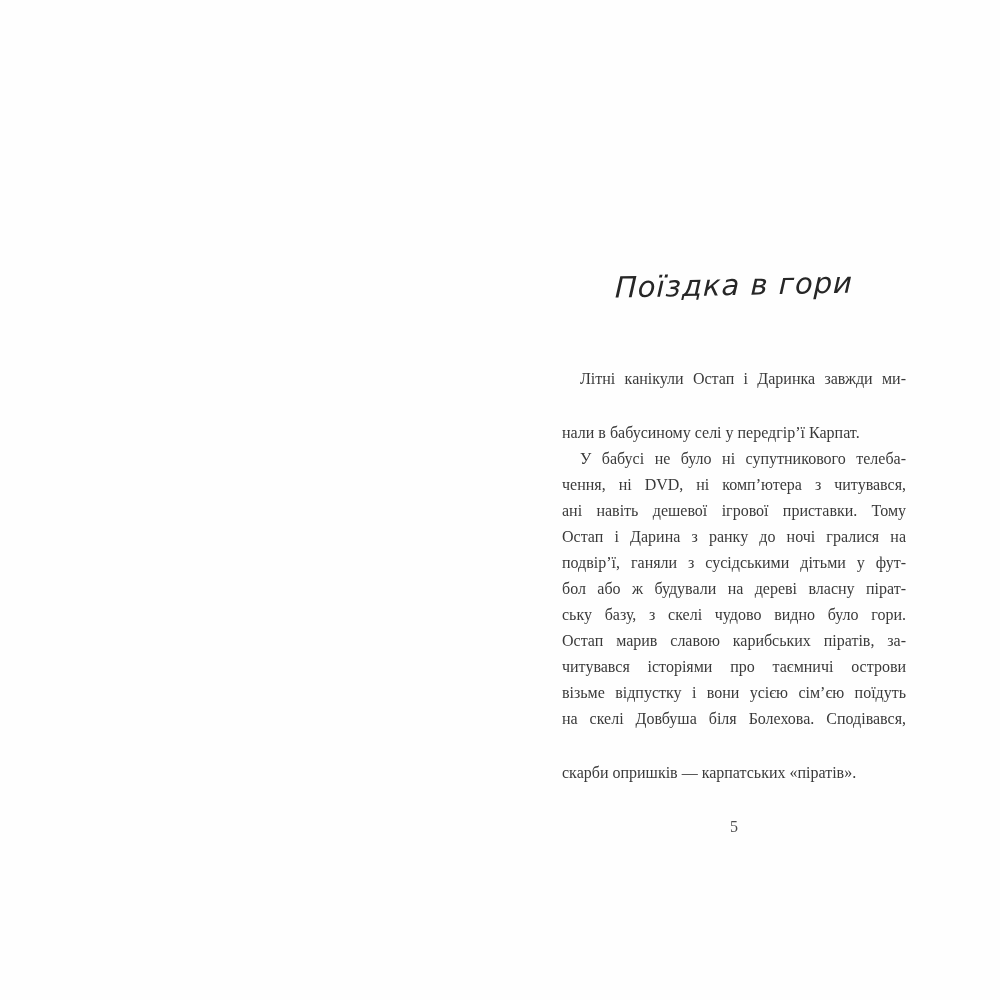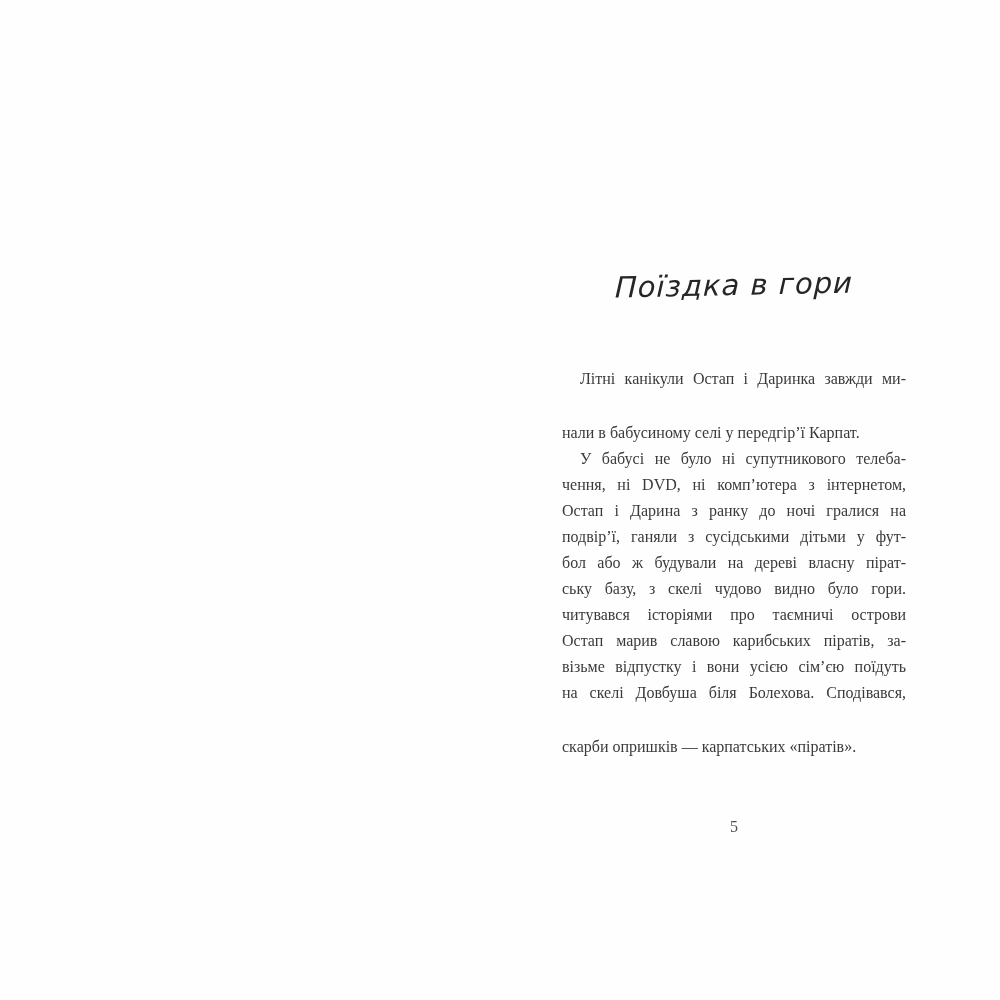--- a/index.html
+++ b/index.html
@@ -70,27 +70,28 @@
 
   <div class="text-block">
 
     <div class="para">
       <div class="line indent">Літні канікули Остап і Даринка завжди ми-</div>
       <div class="line para-end">нали в бабусиному селі у передгір’ї Карпат.</div>
     </div>
 
     <div class="para">
       <div class="line indent">У бабусі не було ні супутникового телеба-</div>
-      <div class="line">чення, ні DVD, ні комп’ютера з інтернетом,</div>
+      <div class="line">чення, ні DVD, ні комп’ютера з читувався,</div>
+      <div class="line">ані навіть дешевої ігрової приставки. Тому</div>
       <div class="line">Остап і Дарина з ранку до ночі гралися на</div>
       <div class="line">подвір’ї, ганяли з сусідськими дітьми у фут-</div>
       <div class="line">бол або ж будували на дереві власну пірат-</div>
       <div class="line">ську базу, з скелі чудово видно було гори.</div>
+      <div class="line">Остап марив славою карибських піратів, за-</div>
       <div class="line">читувався історіями про таємничі острови</div>
-      <div class="line">Остап марив славою карибських піратів, за-</div>
       <div class="line">візьме відпустку і вони усією сім’єю поїдуть</div>
       <div class="line">на скелі Довбуша біля Болехова. Сподівався,</div>
       <div class="line para-end">скарби опришків — карпатських «піратів».</div>
     </div>
 
   </div>
 
   <div class="page-number">5</div>
 
 </div>

